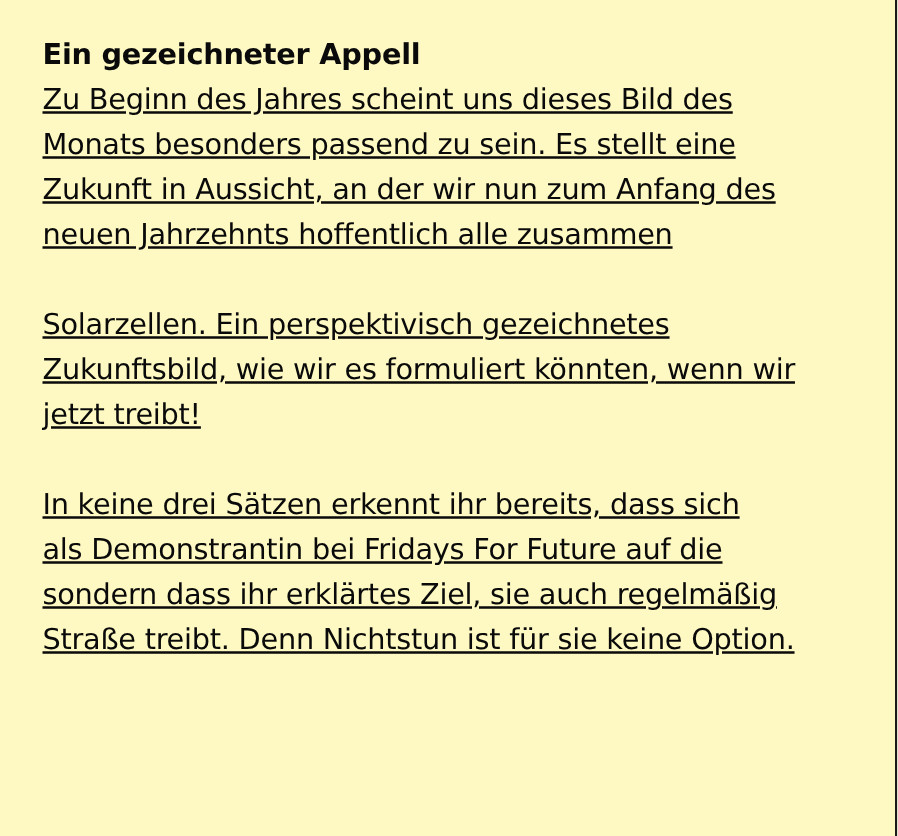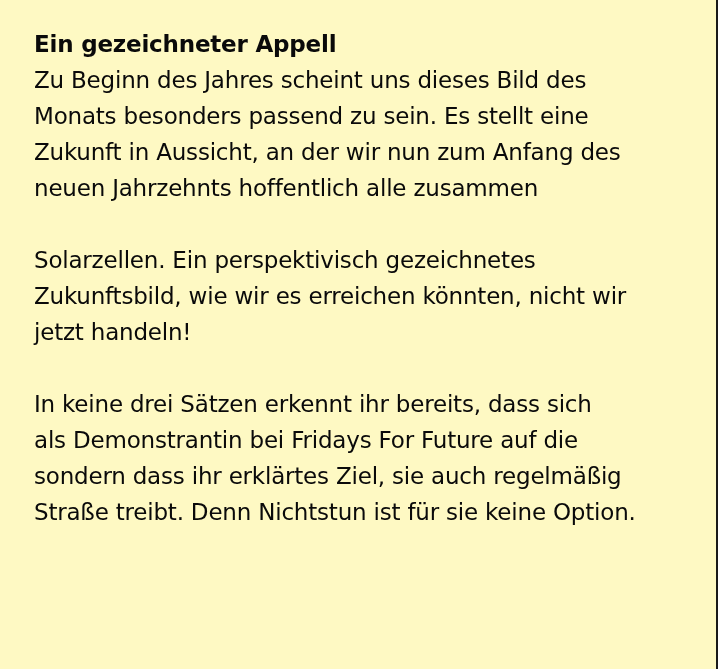--- a/index.html
+++ b/index.html
@@ -24,21 +24,21 @@
     font-size: 23px;
     line-height: 36px;
     letter-spacing: -0.2px;
   }
   .heading {
     font-weight: 700;
     white-space: nowrap;
   }
   .paragraph { margin: 0; }
   .paragraph + .paragraph { margin-top: 36px; }
-  .line { white-space: nowrap; }
+  .line { white-space: nowrap; text-decoration: underline; }
   .right-border {
     position: absolute;
     top: 0;
     bottom: 0;
     right: 0;
     width: 2px;
     background: #1a1a1a;
   }
 </style>
 </head>
@@ -51,22 +51,22 @@
 
     <div class="paragraph">
       <div class="line">Zu Beginn des Jahres scheint uns dieses Bild des</div>
       <div class="line">Monats besonders passend zu sein. Es stellt eine</div>
       <div class="line">Zukunft in Aussicht, an der wir nun zum Anfang des</div>
       <div class="line">neuen Jahrzehnts hoffentlich alle zusammen</div>
     </div>
 
     <div class="paragraph">
       <div class="line">Solarzellen. Ein perspektivisch gezeichnetes</div>
-      <div class="line">Zukunftsbild, wie wir es erreichen könnten, nicht wir</div>
-      <div class="line">jetzt handeln!</div>
+      <div class="line">Zukunftsbild, wie wir es formuliert könnten, wenn wir</div>
+      <div class="line">jetzt treibt!</div>
     </div>
 
     <div class="paragraph">
       <div class="line">In keine drei Sätzen erkennt ihr bereits, dass sich</div>
       <div class="line">als Demonstrantin bei Fridays For Future auf die</div>
       <div class="line">sondern dass ihr erklärtes Ziel, sie auch regelmäßig</div>
       <div class="line">Straße treibt. Denn Nichtstun ist für sie keine Option.</div>
     </div>
 
   </div>

